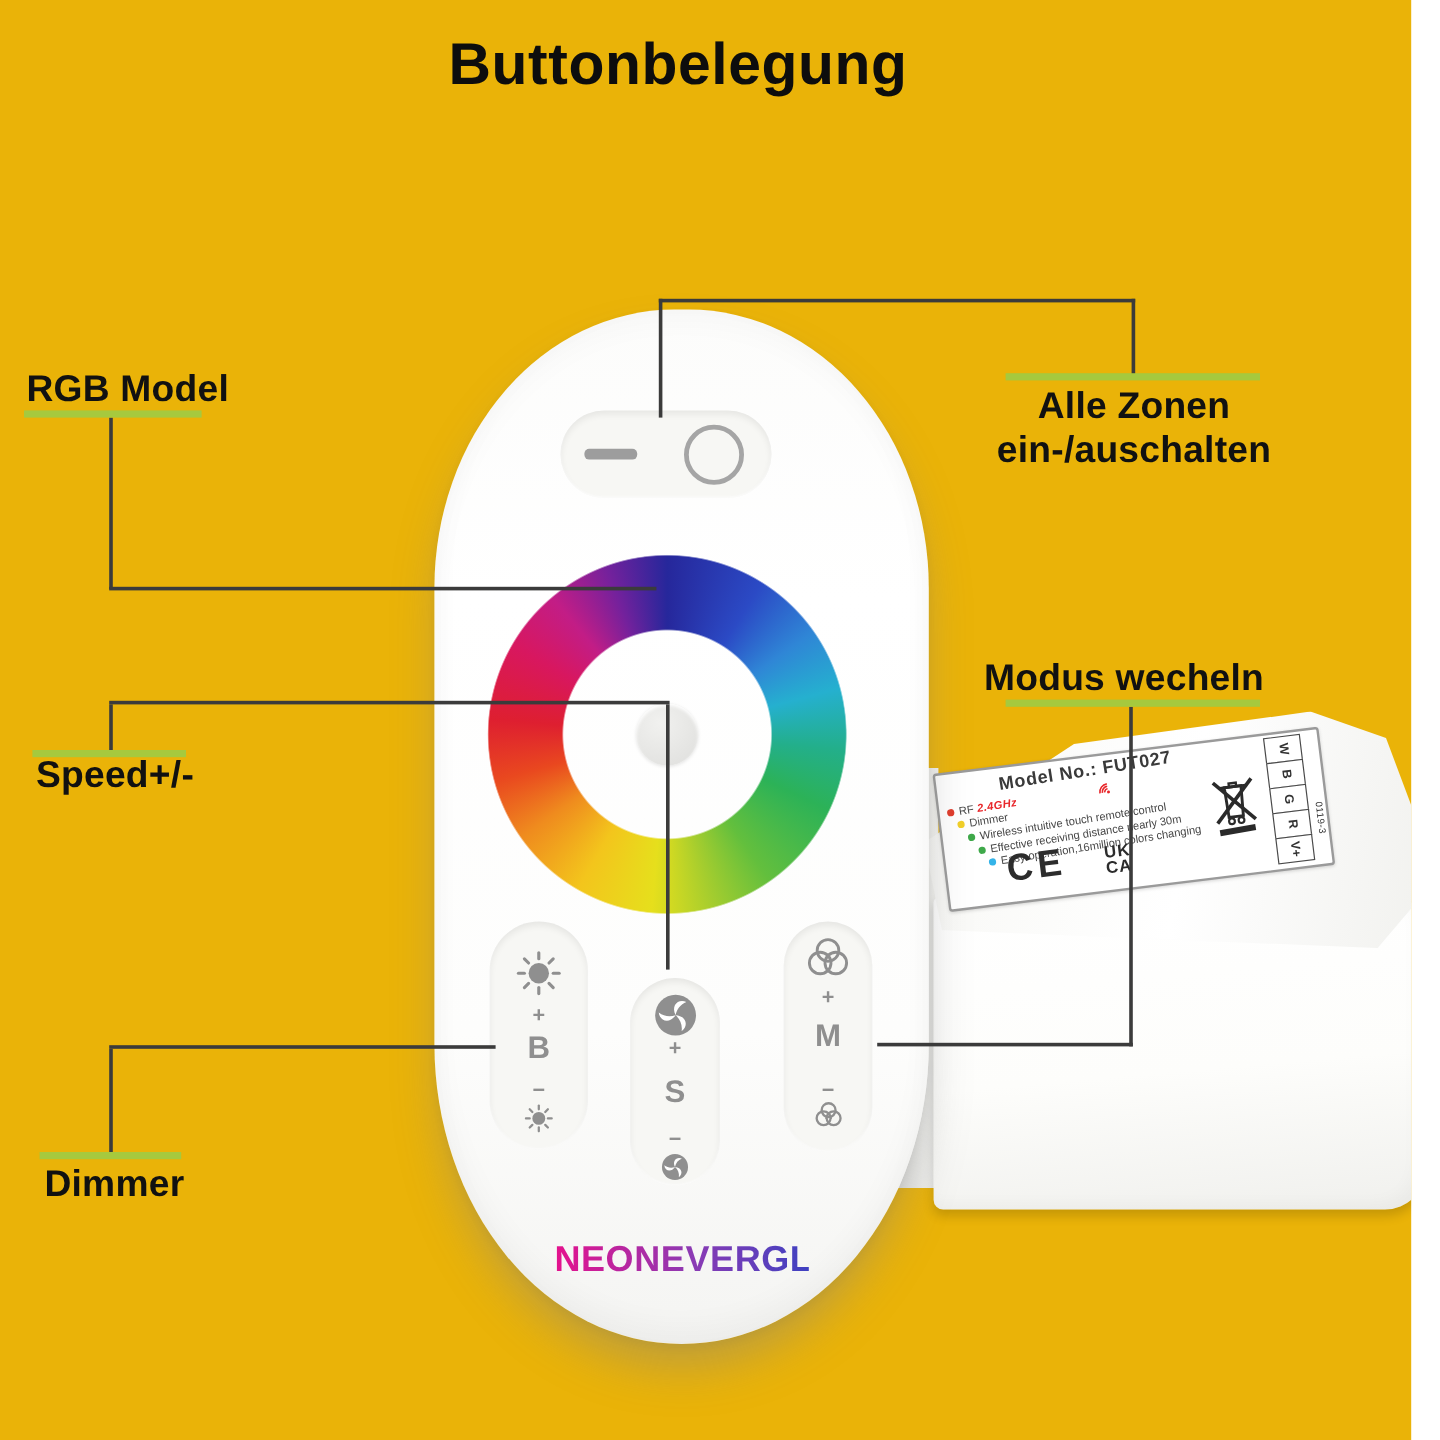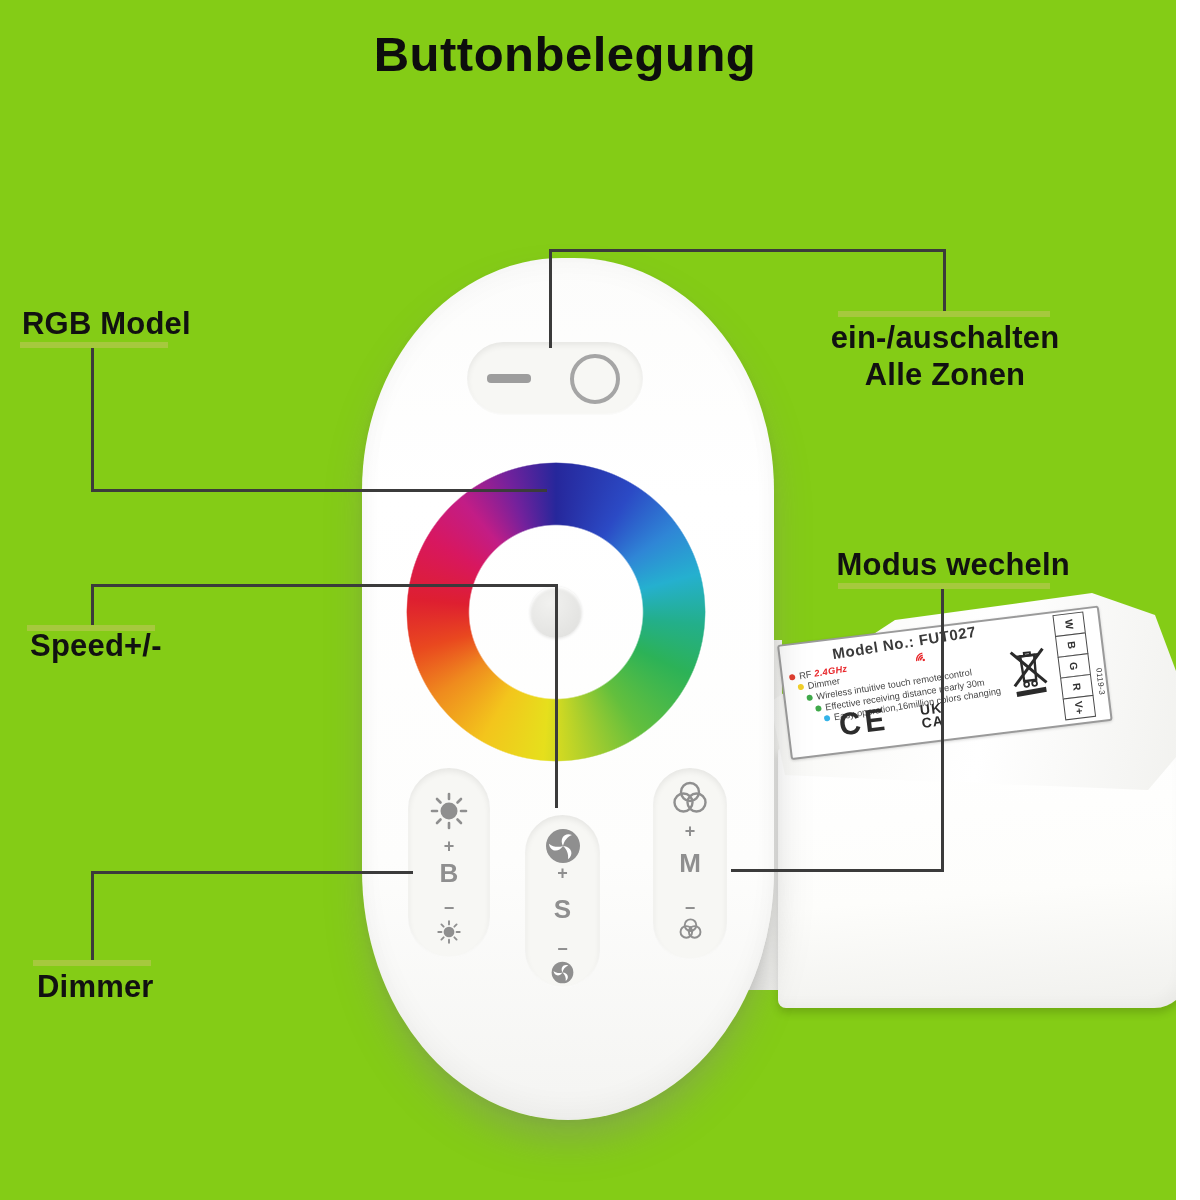--- a/index.html
+++ b/index.html
@@ -1,16 +1,16 @@
 <!DOCTYPE html>
 <html><head>
 <meta charset="utf-8">
 <style>
   html,body{margin:0;padding:0;background:#ffffff;}
-  #canvas{position:relative;width:1176px;height:1200px;background:#84cc16;overflow:hidden;
+  #canvas{position:relative;width:1176px;height:1200px;background:#eab308;overflow:hidden;
           font-family:"Liberation Sans",sans-serif;}
 
   
   .ann{position:absolute;font-weight:700;color:#111;font-size:31px;letter-spacing:.2px;z-index:60;}
   .greenline{position:absolute;height:6px;background:#a6c93e;z-index:60;}
   .conn{position:absolute;background:#3b3b3b;z-index:55;}
 
   #title{position:absolute;left:340px;top:26px;width:450px;text-align:center;
          font-size:49px;font-weight:700;color:#0d0d0d;letter-spacing:.5px;z-index:60;}
 
@@ -262,20 +262,21 @@
           <g fill="none" stroke="#8f8f8f" stroke-width="3">
             <circle cx="21" cy="11" r="9"></circle>
             <circle cx="14.5" cy="21.5" r="9"></circle>
             <circle cx="27.5" cy="21.5" r="9"></circle>
           </g>
           <text x="21" y="22" font-size="13" fill="#8f8f8f" text-anchor="middle" font-family="Liberation Sans,sans-serif" font-weight="bold">A</text>
         </svg>
       </div>
     </div>
 
+    <div id="brand">NEONEVERGLOW</div>
   </div>
 
   <div class="conn" style="left:549px;top:249px;width:397px;height:3px;"></div>
   <div class="conn" style="left:549px;top:249px;width:3px;height:99px;"></div>
   <div class="conn" style="left:943px;top:249px;width:3px;height:64px;"></div>
 
   <div class="conn" style="left:91px;top:348px;width:3px;height:143px;"></div>
   <div class="conn" style="left:91px;top:489px;width:456px;height:3px;"></div>
 
   <div class="conn" style="left:91px;top:584px;width:467px;height:3px;"></div>
@@ -292,20 +293,20 @@
   <div class="greenline" style="left:20px;top:342px;width:148px;"></div>
 
   <div class="greenline" style="left:27px;top:625px;width:128px;"></div>
   <div class="ann" style="left:30px;top:628px;">Speed+/-</div>
 
   <div class="greenline" style="left:33px;top:960px;width:118px;"></div>
   <div class="ann" style="left:37px;top:969px;">Dimmer</div>
 
   <div class="greenline" style="left:838px;top:311px;width:212px;"></div>
   <div class="ann" style="left:820px;top:319px;width:250px;text-align:center;line-height:37px;">
+    <div>Alle Zonen</div>
     <div>ein-/auschalten</div>
-    <div>Alle Zonen</div>
   </div>
 
-  <div class="ann" style="left:820px;top:547px;width:250px;text-align:right;">Modus wecheln</div>
+  <div class="ann" style="left:820px;top:547px;width:250px;text-align:left;">Modus wecheln</div>
   <div class="greenline" style="left:838px;top:583px;width:212px;"></div>
 
 </div>
 
 </body></html>

